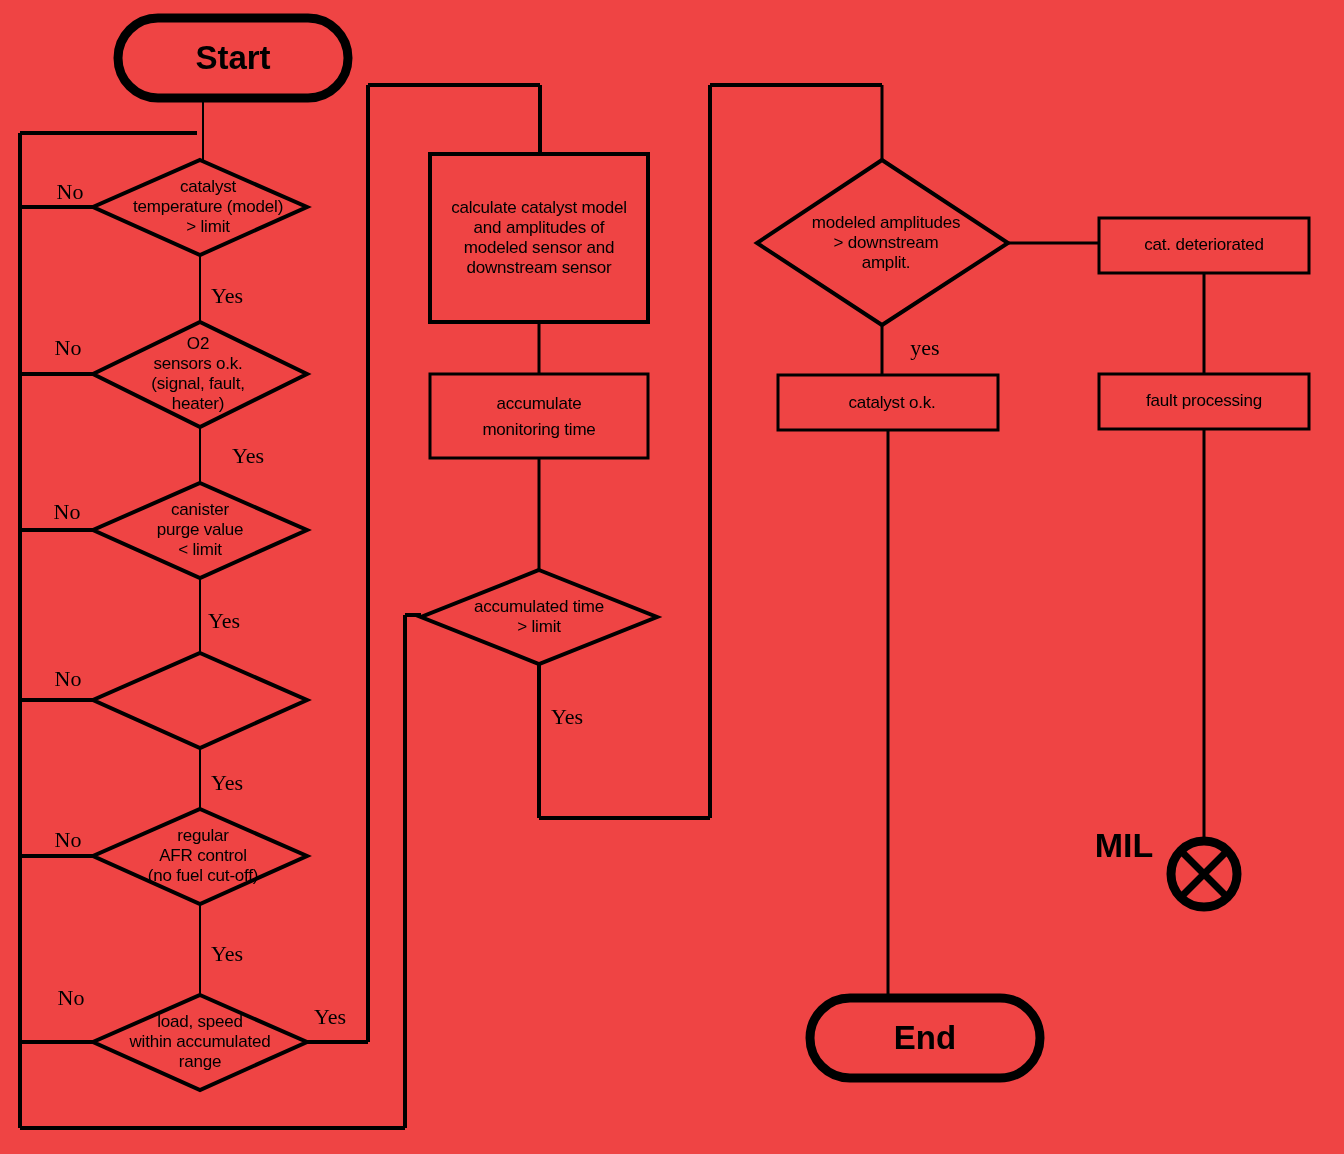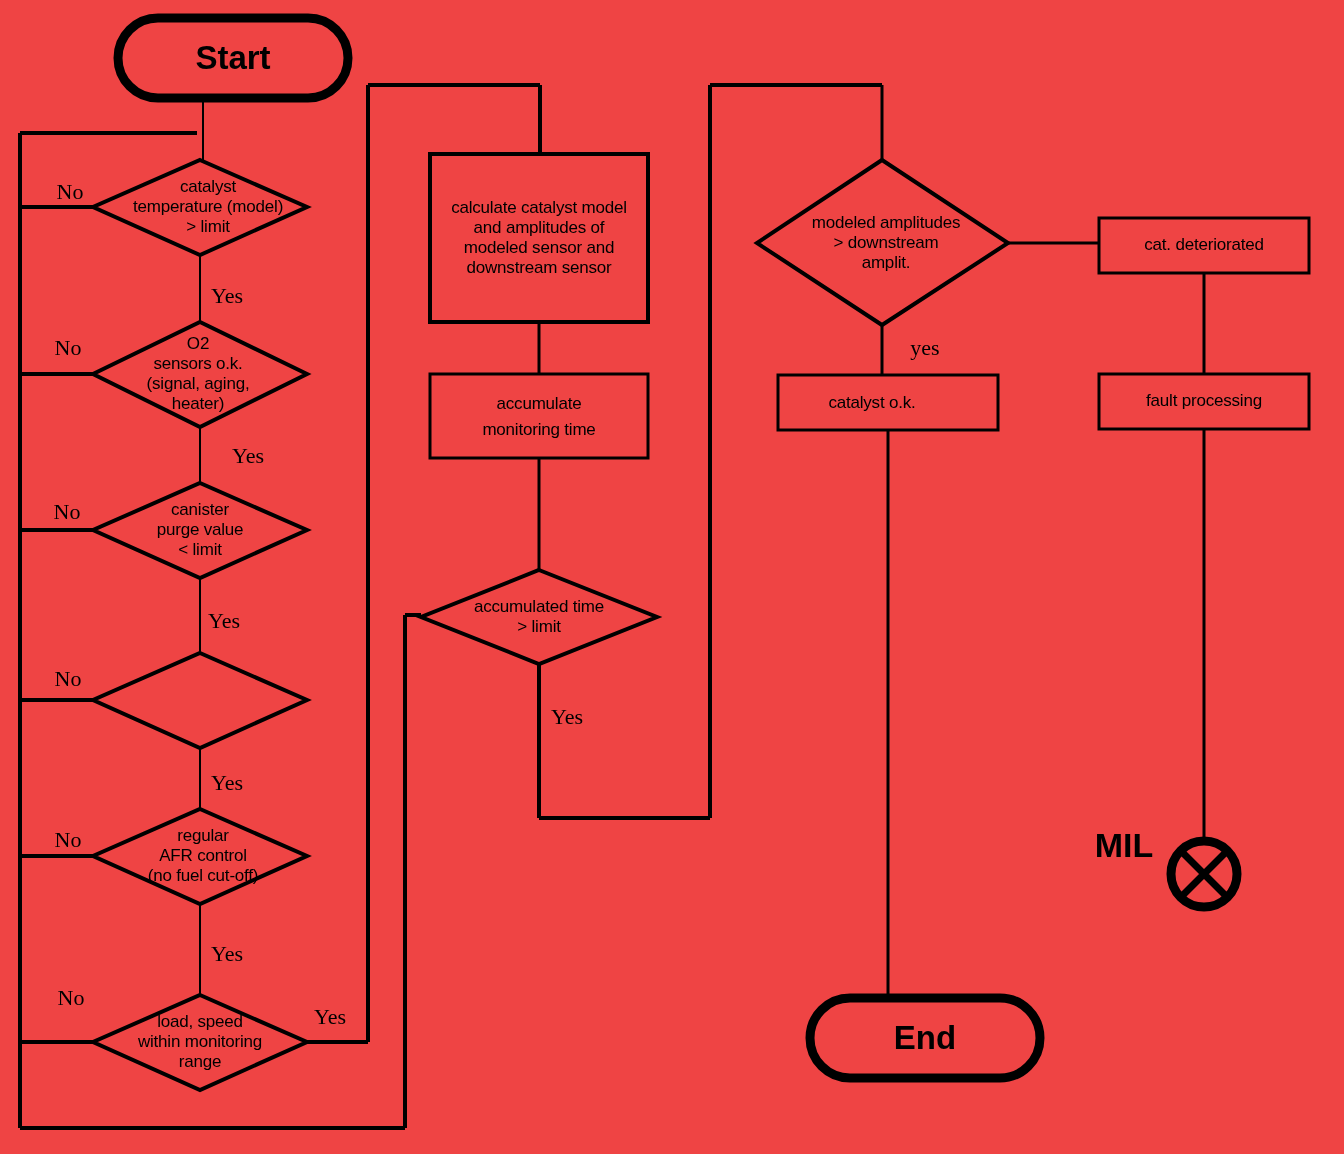--- a/index.html
+++ b/index.html
@@ -127,46 +127,46 @@
   </svg>
 
   <div class="lbl term-text ctr" style="left:233px;top:58px;width:230px;">Start</div>
   <div class="lbl term-text ctr" style="left:925px;top:1038px;width:230px;">End</div>
 
   <div class="lbl node-text ctr" style="left:208px;top:207px;width:240px;">catalyst
 temperature (model)
 &gt; limit</div>
   <div class="lbl node-text ctr" style="left:198px;top:374px;width:230px;">O2
 sensors o.k.
-(signal, aging,
+(signal, fault,
 heater)</div>
   <div class="lbl node-text ctr" style="left:200px;top:530px;width:230px;">canister
 purge value
 &lt; limit</div>
   <div class="lbl node-text ctr" style="left:203px;top:856px;width:240px;">regular
 AFR control
 (no fuel cut-off)</div>
   <div class="lbl node-text ctr" style="left:200px;top:1042px;width:240px;">load, speed
-within monitoring
+within accumulated
 range</div>
 
   <div class="lbl node-text ctr" style="left:539px;top:617px;width:250px;">accumulated time
 &gt; limit</div>
 
   <div class="lbl node-text ctr" style="left:886px;top:243px;width:250px;">modeled amplitudes
 &gt; downstream
 amplit.</div>
 
   <div class="lbl box-text ctr" style="left:539px;top:416px;width:218px;line-height:1.5;">accumulate
 monitoring time</div>
   <div class="lbl box-text ctr" style="left:539px;top:238px;width:218px;">calculate catalyst model
 and amplitudes of
 modeled sensor and
 downstream sensor</div>
-  <div class="lbl box-text ctr" style="left:872px;top:403px;width:220px;">catalyst o.k.</div>
+  <div class="lbl box-text ctr" style="left:892px;top:403px;width:220px;">catalyst o.k.</div>
   <div class="lbl box-text ctr" style="left:1204px;top:245px;width:210px;">cat. deteriorated</div>
   <div class="lbl box-text ctr" style="left:1204px;top:401px;width:210px;">fault processing</div>
 
   <div class="lbl mil-text ctr" style="left:1124px;top:845px;width:100px;">MIL</div>
 
   <div class="lbl edge-text ctr" style="left:70px;top:192px;width:50px;">No</div>
   <div class="lbl edge-text ctr" style="left:227px;top:296px;width:50px;">Yes</div>
   <div class="lbl edge-text ctr" style="left:68px;top:348px;width:50px;">No</div>
   <div class="lbl edge-text ctr" style="left:248px;top:456px;width:50px;">Yes</div>
   <div class="lbl edge-text ctr" style="left:67px;top:512px;width:50px;">No</div>

